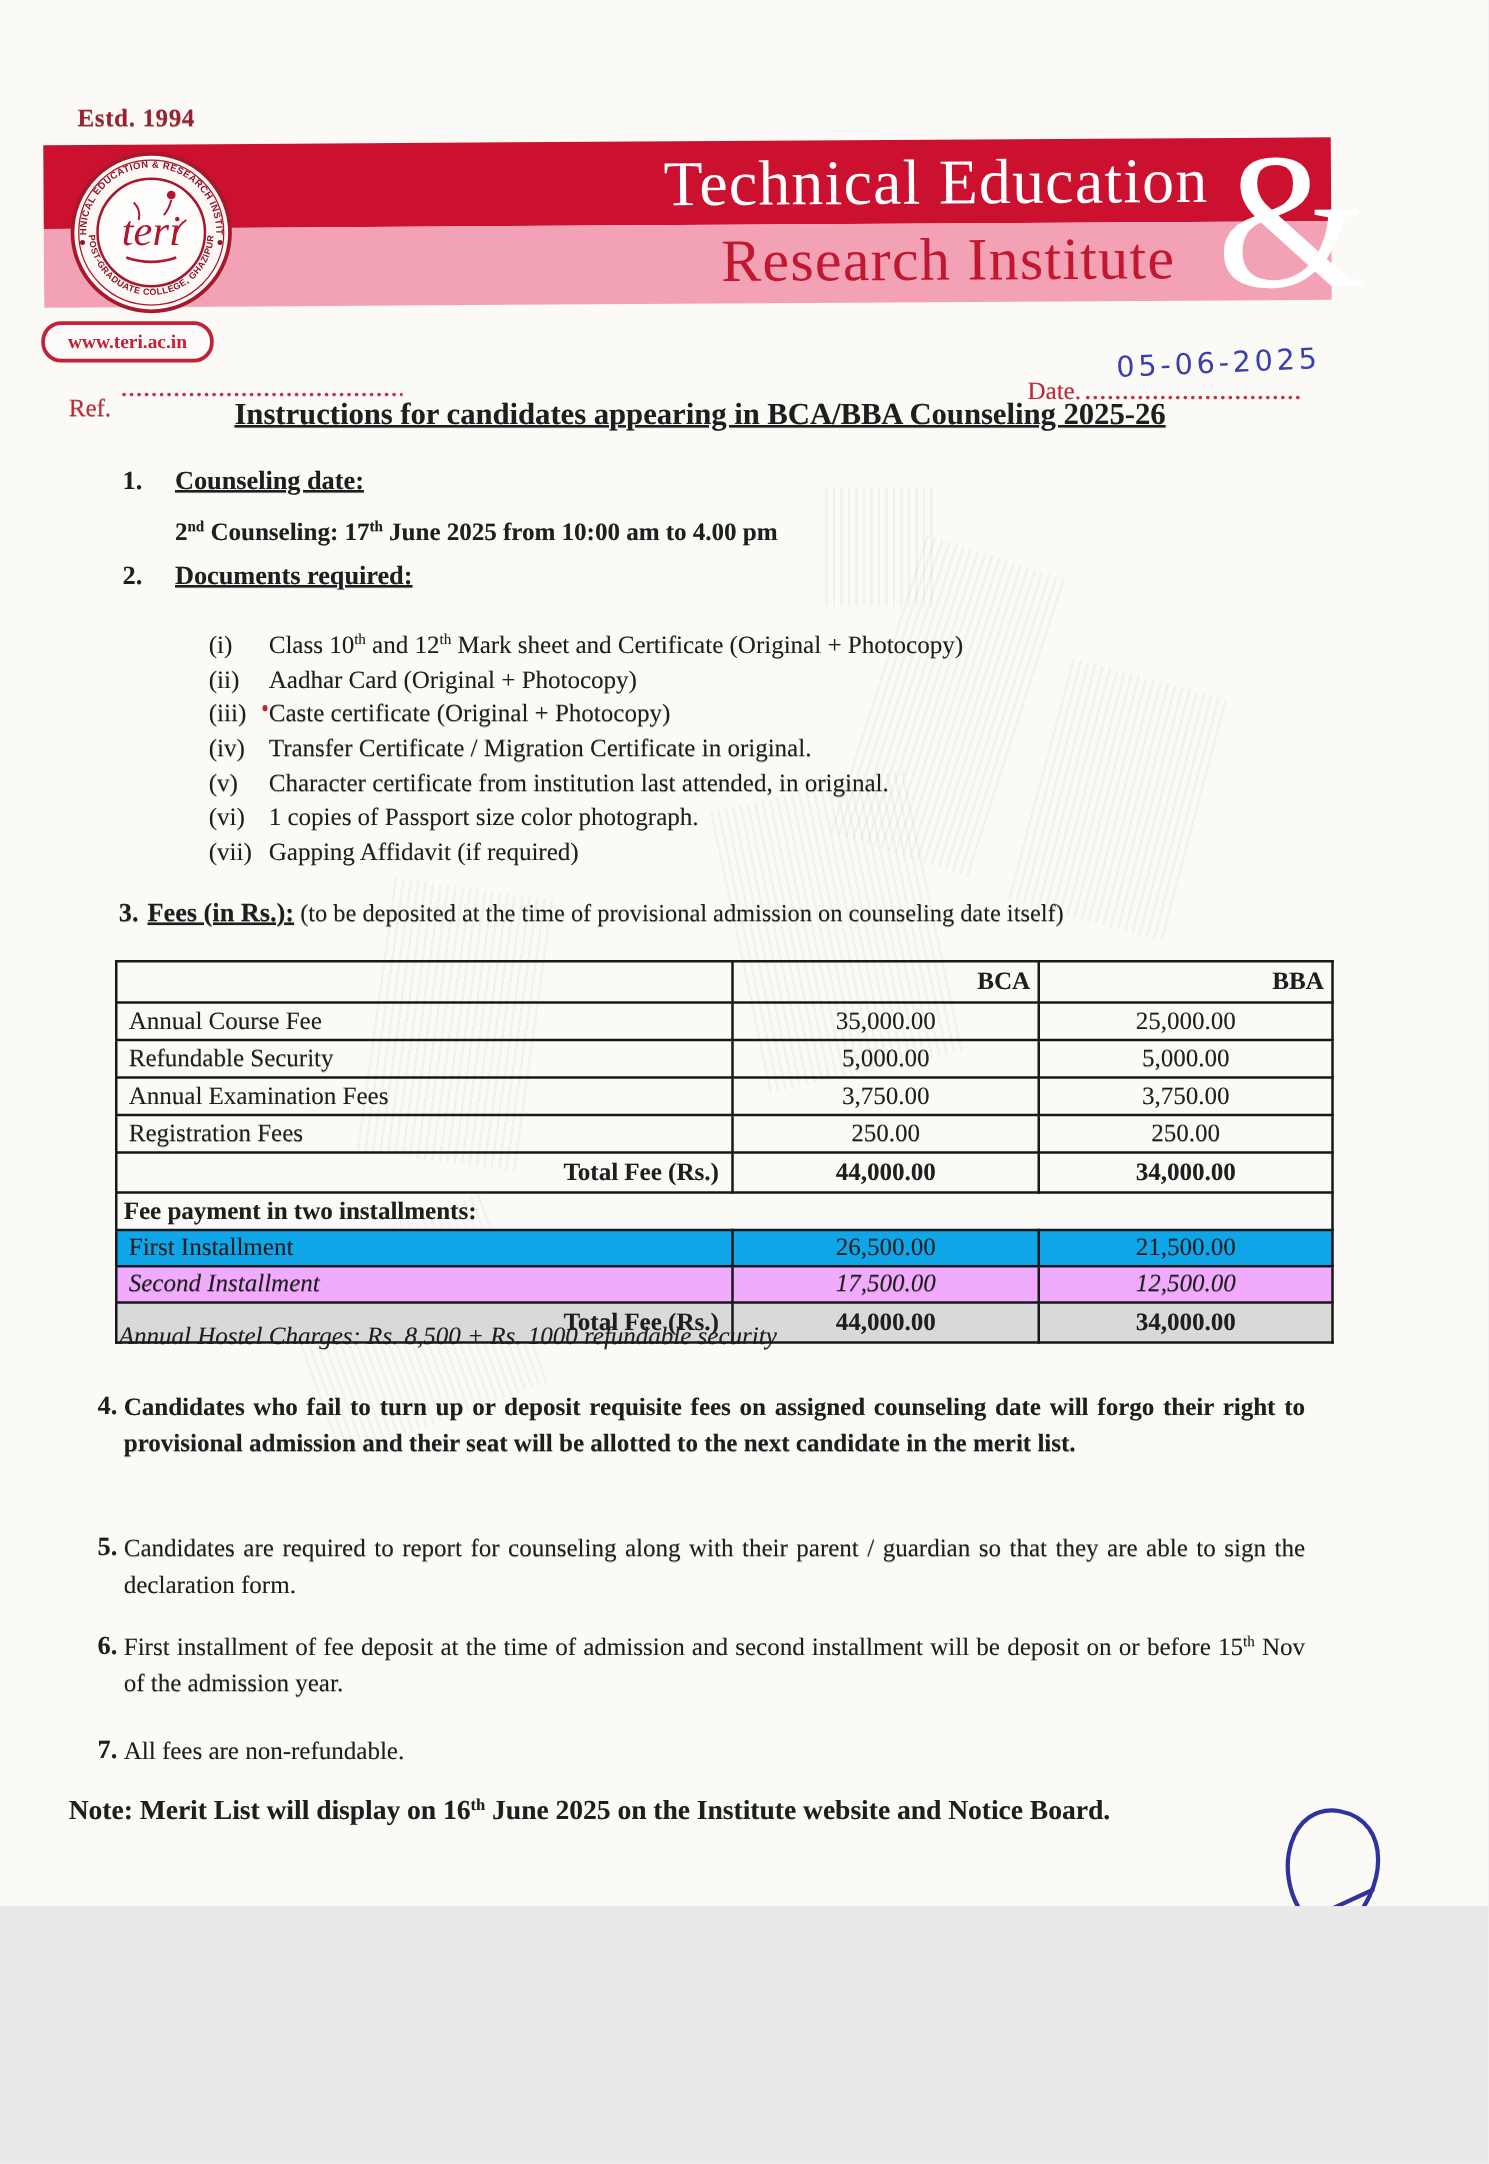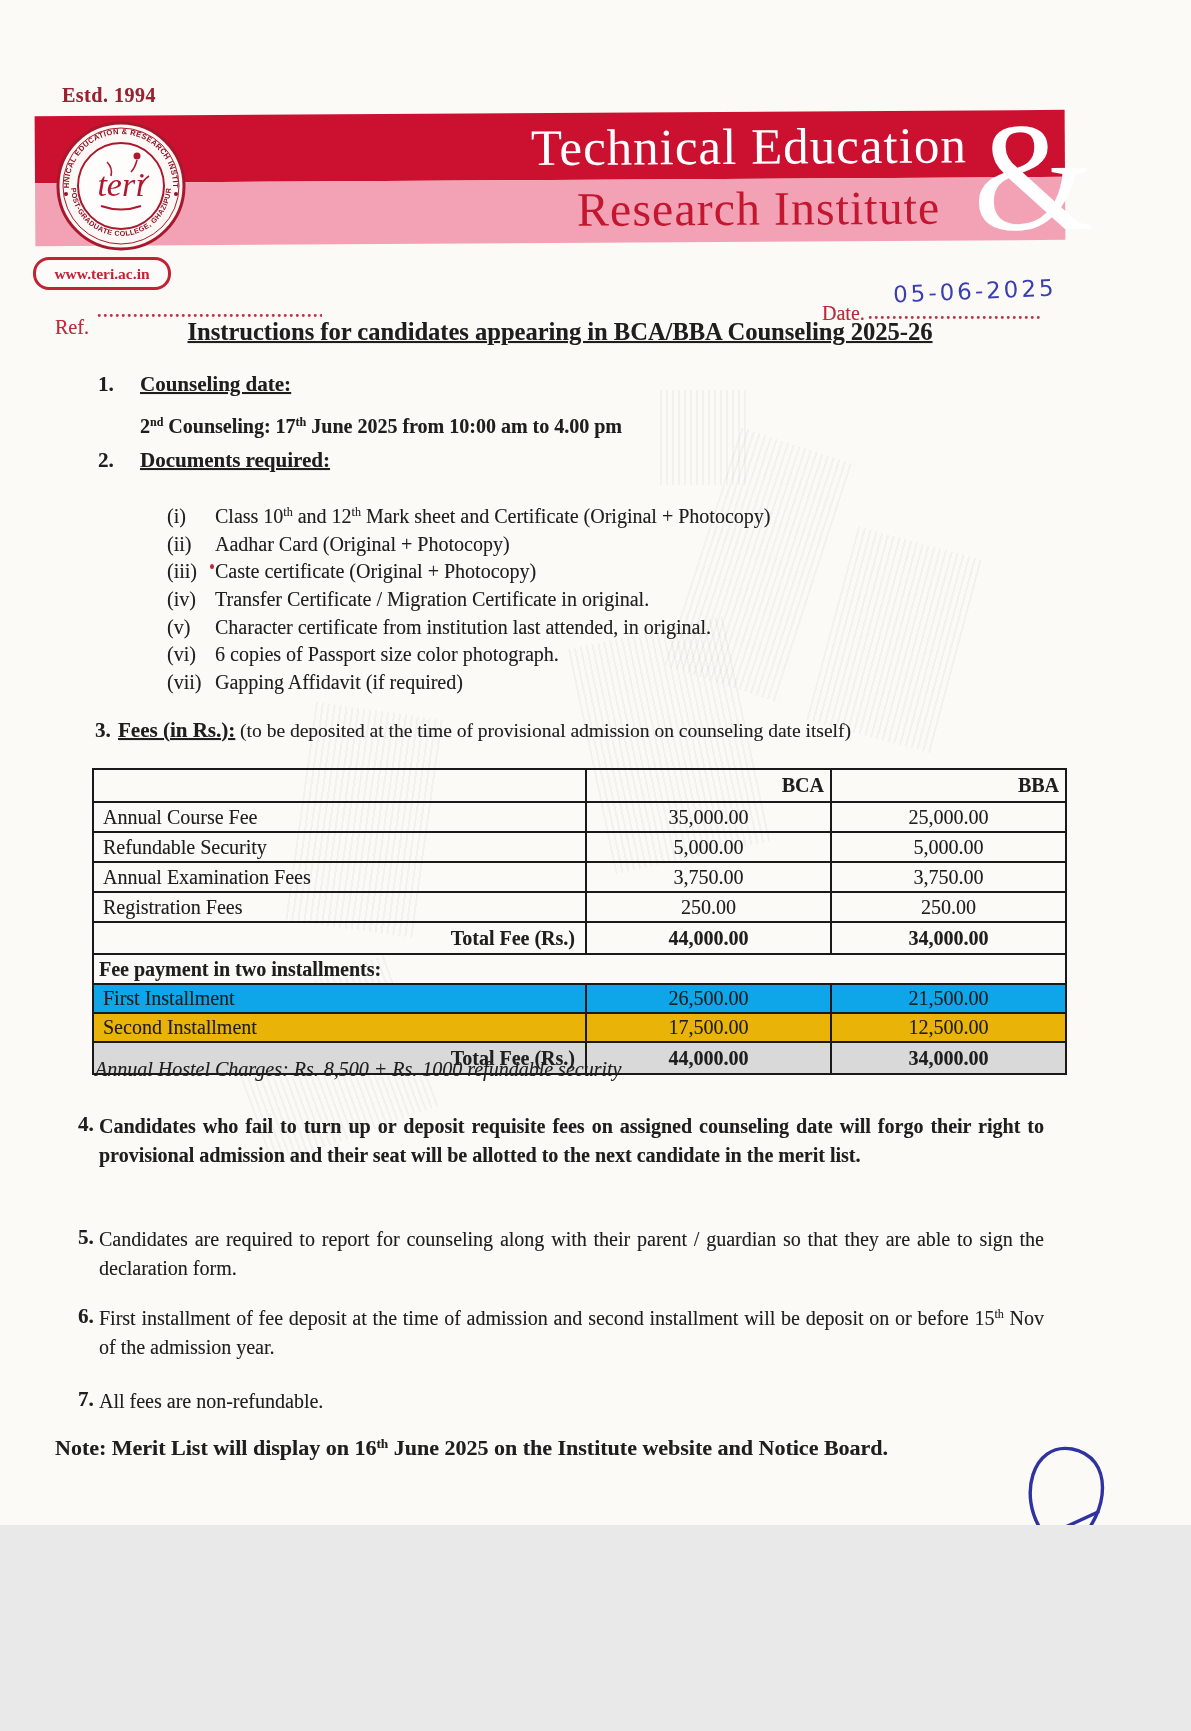--- a/index.html
+++ b/index.html
@@ -52,21 +52,21 @@
   table.fees { position:absolute; left:92px; top:768px; width:973px;
                border-collapse:collapse; table-layout:fixed; font-size:20px; }
   table.fees td { border:2px solid #191919; padding:0 6px; height:28px; }
   table.fees td.lbl { text-align:left; padding-left:9px; }
   table.fees td.val { text-align:center; }
   table.fees tr.hdr td { height:31px; font-weight:bold; text-align:right; }
   table.fees tr.tot td { height:30px; font-weight:bold; }
   table.fees tr.tot td.lbl { text-align:right; padding-right:10px; }
   table.fees tr.span-row td { font-weight:bold; height:28px; padding-left:5px; }
   table.fees tr.inst1 td { background:#0ea5e9; height:27px; }
-  table.fees tr.inst2 td { background:#eab308; height:27px; }
+  table.fees tr.inst2 td { background:#f0abfc; height:27px;font-style:italic; }
   table.fees tr.tot2 td { background:#d9d9d9; }
 
   .hostel { font-style:italic; font-size:20px; }
 
   .para { font-size:20px; line-height:28.5px; text-align:justify; }
   .para.bold { font-weight:bold; }
 
   .note-line { font-size:22px; font-weight:bold; white-space:nowrap; }
 
   .principal { font-size:24px; font-weight:bold; }
@@ -169,21 +169,21 @@
     <div class="doc-row">
       <span class="doc-marker">(iv)</span>
       <span><span>Transfer Certificate / Migration Certificate in original.</span></span>
     </div>
     <div class="doc-row">
       <span class="doc-marker">(v)</span>
       <span><span>Character certificate from institution last attended, in original.</span></span>
     </div>
     <div class="doc-row">
       <span class="doc-marker">(vi)</span>
-      <span><span>6 copies of Passport size color photograph.</span></span>
+      <span><span>1 copies of Passport size color photograph.</span></span>
     </div>
     <div class="doc-row">
       <span class="doc-marker">(vii)</span>
       <span><span>Gapping Affidavit (if required)</span></span>
     </div>
   </div>
   <div class="doc-red-dot" style="left:210px; top:564px;"></div>
 
   <div class="abs sec-num ink" style="left:95px; top:718px;">3.</div>
   <div class="abs ink" style="left:118px; top:718px; width:940px; white-space:nowrap;">

